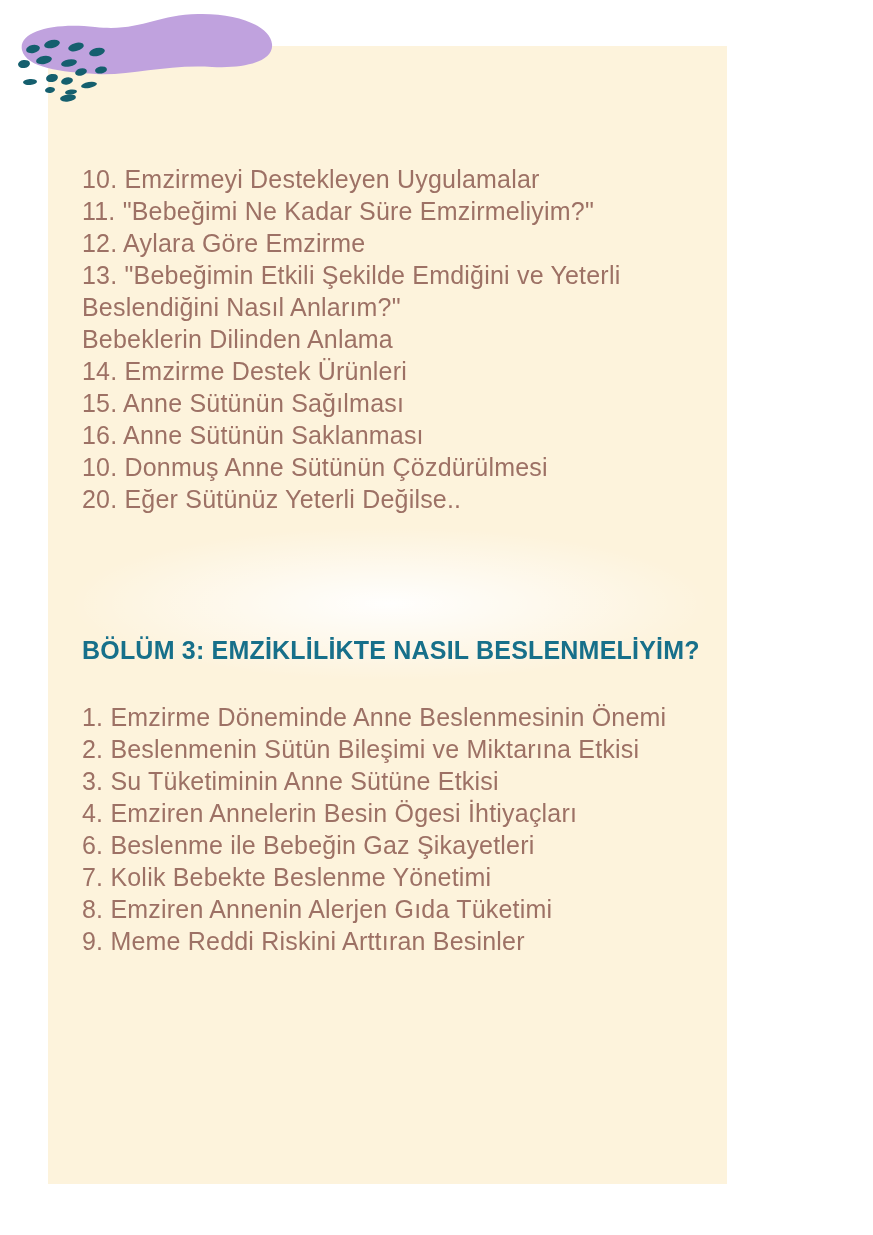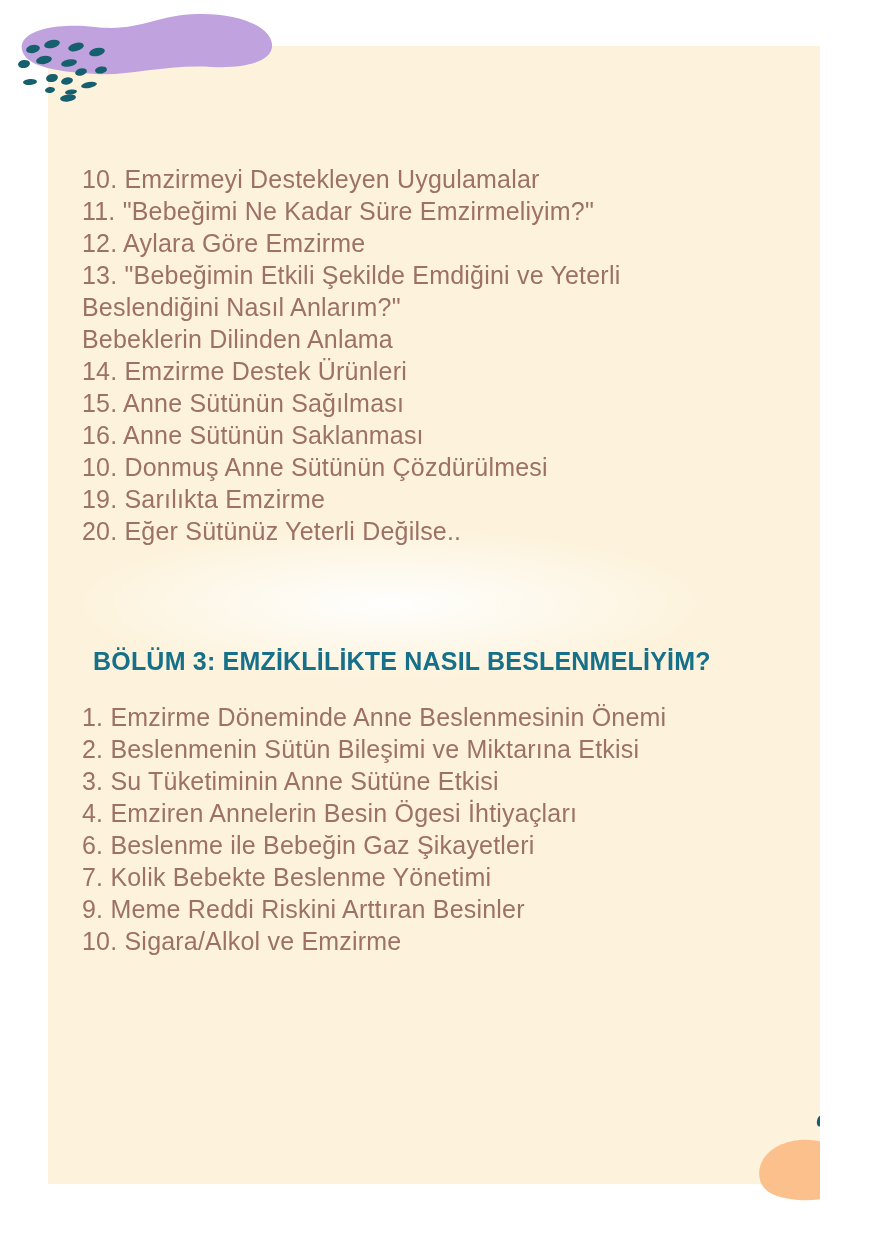--- a/index.html
+++ b/index.html
@@ -1,18 +1,18 @@
 <!DOCTYPE html>
 <html style="--page-background: #ffffff; --paper: #fdf3dc; --body-text: #9d7165; --heading-text: #17708a; --purple-blob: #c0a2de; --orange-blob: #fcc08d; --teal-dot: #155f6e;"><head>
 <meta charset="utf-8">
 <style>
   html,body{margin:0;padding:0;background:#ffffff;}
   .page{
     position:relative;
-    width:820px;height:1235px;
+    width:727px;height:1235px;
     overflow:hidden;
     background:var(--page-background,#ffffff);
     font-family:"Liberation Sans", sans-serif;
   }
   .paper{
     position:absolute;
     left:48px;top:46px;width:777px;height:1138px;
     background:
       radial-gradient(ellipse 55% 9% at 44% 49%, rgba(255,255,255,0.95) 0%, rgba(255,255,255,0) 75%),
       var(--paper,#fdf3dc);
@@ -23,21 +23,21 @@
   .toc-block{
     position:absolute;left:82px;width:720px;
     color:var(--body-text,#9d7165);
     font-size:25px;line-height:32px;
     letter-spacing:0.2px;
   }
   .toc-part2{top:163px;}
   .toc-part3{top:701px;}
   .toc-line{height:32px;white-space:nowrap;}
   .section-heading{
-    position:absolute;left:82px;top:634px;margin:11px;width:740px;
+    position:absolute;left:82px;top:634px;margin:0;width:740px;
     color:var(--heading-text,#17708a);
     font-size:25px;line-height:32px;font-weight:700;
     letter-spacing:0.2px;white-space:nowrap;
   }
 </style>
 </head>
 <body>
 
 <div class="page">
 
@@ -70,35 +70,34 @@
     <div class="toc-line">10. Emzirmeyi Destekleyen Uygulamalar</div>
     <div class="toc-line">11. "Bebeğimi Ne Kadar Süre Emzirmeliyim?"</div>
     <div class="toc-line">12. Aylara Göre Emzirme</div>
     <div class="toc-line">13. "Bebeğimin Etkili Şekilde Emdiğini ve Yeterli</div>
     <div class="toc-line">Beslendiğini Nasıl Anlarım?"</div>
     <div class="toc-line">Bebeklerin Dilinden Anlama</div>
     <div class="toc-line">14. Emzirme Destek Ürünleri</div>
     <div class="toc-line">15. Anne Sütünün Sağılması</div>
     <div class="toc-line">16. Anne Sütünün Saklanması</div>
     <div class="toc-line">10. Donmuş Anne Sütünün Çözdürülmesi</div>
-    <div class="toc-line">19. Sarılıkta Emzirme</div>
     <div class="toc-line">20. Eğer Sütünüz Yeterli Değilse..</div>
   </div>
 
   <h2 class="section-heading">BÖLÜM 3: EMZİKLİLİKTE NASIL BESLENMELİYİM?</h2>
 
   <div class="toc-block toc-part3">
     <div class="toc-line">1. Emzirme Döneminde Anne Beslenmesinin Önemi</div>
     <div class="toc-line">2. Beslenmenin Sütün Bileşimi ve Miktarına Etkisi</div>
     <div class="toc-line">3. Su Tüketiminin Anne Sütüne Etkisi</div>
     <div class="toc-line">4. Emziren Annelerin Besin Ögesi İhtiyaçları</div>
     <div class="toc-line">6. Beslenme ile Bebeğin Gaz Şikayetleri</div>
     <div class="toc-line">7. Kolik Bebekte Beslenme Yönetimi</div>
+    <div class="toc-line">8. Emziren Annenin Alerjen Gıda Tüketimi</div>
     <div class="toc-line">9. Meme Reddi Riskini Arttıran Besinler</div>
-    <div class="toc-line">10. Sigara/Alkol ve Emzirme</div>
   </div>
 
   <svg class="deco deco-bottom-right" width="133" height="135" viewBox="0 0 133 135">
     <path style="fill:var(--orange-blob,#fcc08d)" d="M20,80 C14,56 40,38 70,40 C98,42 118,56 115,76
              C112,94 84,102 58,100 C38,98 24,94 20,80 Z"></path>
     <g style="fill:var(--teal-dot,#155f6e)">
       <ellipse cx="80" cy="21" rx="3" ry="5.5" transform="rotate(12 80 21)"></ellipse>
       <ellipse cx="107" cy="25" rx="3.5" ry="6" transform="rotate(12 107 25)"></ellipse>
       <ellipse cx="97" cy="36" rx="3.5" ry="7" transform="rotate(12 97 36)"></ellipse>
       <ellipse cx="84" cy="39" rx="3.5" ry="6" transform="rotate(10 84 39)"></ellipse>

